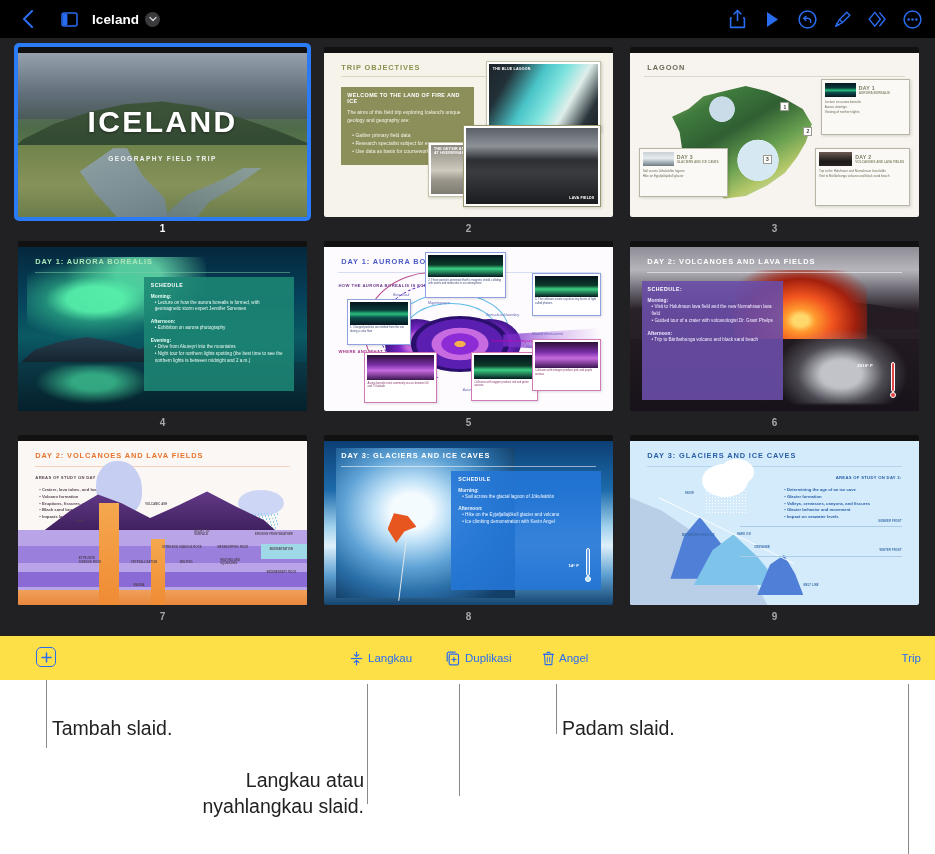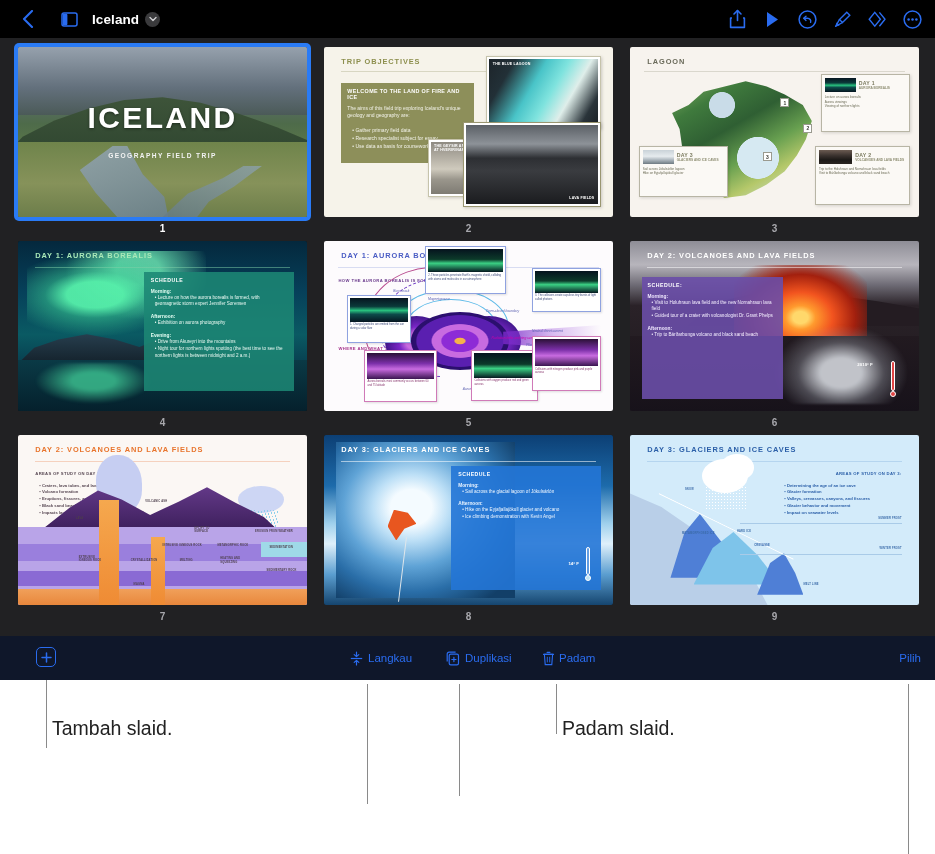--- a/index.html
+++ b/index.html
@@ -59,21 +59,21 @@
     overflow:hidden; border-radius:2px; background:#111;
   }
   .slidenum {
     position:absolute; left:0; bottom:0; width:297px; height:16px;
     text-align:center; font-size:10px; color:#a8a8ad;
     line-height:16px; font-weight:600;
   }
   .cell.selected .slidenum { color:#ffffff; }
 
   
-  .sl { position:absolute; inset:0; }
+  .sl { position:absolute; inset:0;margin-top:6px; }
   .sl-title {
     position:absolute; left:6%; top:6%; font-size:7.4px; font-weight:700;
     letter-spacing:.9px; white-space:nowrap;
   }
   .sl-rule { position:absolute; height:1px; opacity:.55; }
 
   
   .s1 { background:linear-gradient(#7d8894 0%, #5e6b74 26%, #4e6b4a 45%, #5c7a48 62%, #6e8150 78%, #7e8e5c 100%); }
   .s1 .sky { position:absolute; left:0; top:0; right:0; height:40%;
     background:linear-gradient(#96a1ad,#63707c 60%,#4b5a58); }
@@ -338,21 +338,21 @@
   .s9 .sub { position:absolute; right:6%; top:21%; color:#2b5fa8; font-size:4.2px; font-weight:700; letter-spacing:.3px; }
   .s9 ul.st { position:absolute; right:6%; top:28%; padding-left:4px; width:42%; }
   .s9 ul.st li { color:#2b5fa8; font-size:4.2px; line-height:1.62; list-style:none; font-weight:700; }
   .s9 ul.st li:before { content:"• "; }
   .s9 .gline { position:absolute; right:6%; height:1px; background:#a9cbe8; width:56%; }
   .s9 .lb { position:absolute; color:#3a6aa8; font-size:2.6px; font-weight:700; letter-spacing:.2px; }
 
   
   .botbar {
     position:absolute; left:0; top:636px; width:935px; height:44px;
-    background:#0f172a;
+    background:#fde047;
   }
   .addbtn {
     position:absolute; left:36px; top:11px; width:20px; height:20px;
     border:1.4px solid #2a6cf0; border-radius:5px; color:#2a6cf0;
     display:flex; align-items:center; justify-content:center;
   }
   .bi {
     position:absolute; top:0; height:44px; display:flex; align-items:center; gap:5px;
     color:#2a6cf0; font-size:11.5px;
   }
@@ -825,33 +825,35 @@
     </div>
 
     <div class="bi del">
       <span class="gl">
         <svg width="11" height="15" viewBox="0 0 11 15">
             <path d="M1.4 3.4h8.2l-.8 10.2H2.2z" fill="none" stroke="#2a6cf0" stroke-width="1.1"></path>
             <path d="M.5 3.4h10M4.1 1.4h2.8" stroke="#2a6cf0" stroke-width="1.1" stroke-linecap="round"></path>
             <path d="M4.3 5.8v5.6M6.7 5.8v5.6" stroke="#2a6cf0" stroke-width=".9"></path>
           </svg>
       </span>
-      <span>Padam</span>
+      <span>Angel</span>
     </div>
 
     <div class="bi sel" style="left:auto;right:14px">
-      <span>Pilih</span>
+      <span>Trip</span>
     </div>
   </div>
 
   <div class="callout-layer">
     <div class="cline" style="left:46px; top:668px; height:68px;"></div>
     <div class="ctext" style="left:52px; top:703px;">Tambah slaid.</div>
 
     <div class="cline" style="left:367px; top:672px; height:120px;"></div>
+    <div class="ctext" style="left:114px; top:755px; width:250px; text-align:right; white-space:pre-line;">Langkau atau
+nyahlangkau slaid.</div>
 
     <div class="cline" style="left:459px; top:672px; height:112px;"></div>
 
     <div class="cline" style="left:556px; top:672px; height:50px;"></div>
     <div class="ctext" style="left:562px; top:703px;">Padam slaid.</div>
 
     <div class="cline" style="left:908px; top:672px; height:172px;"></div>
   </div>
 
 </div>

